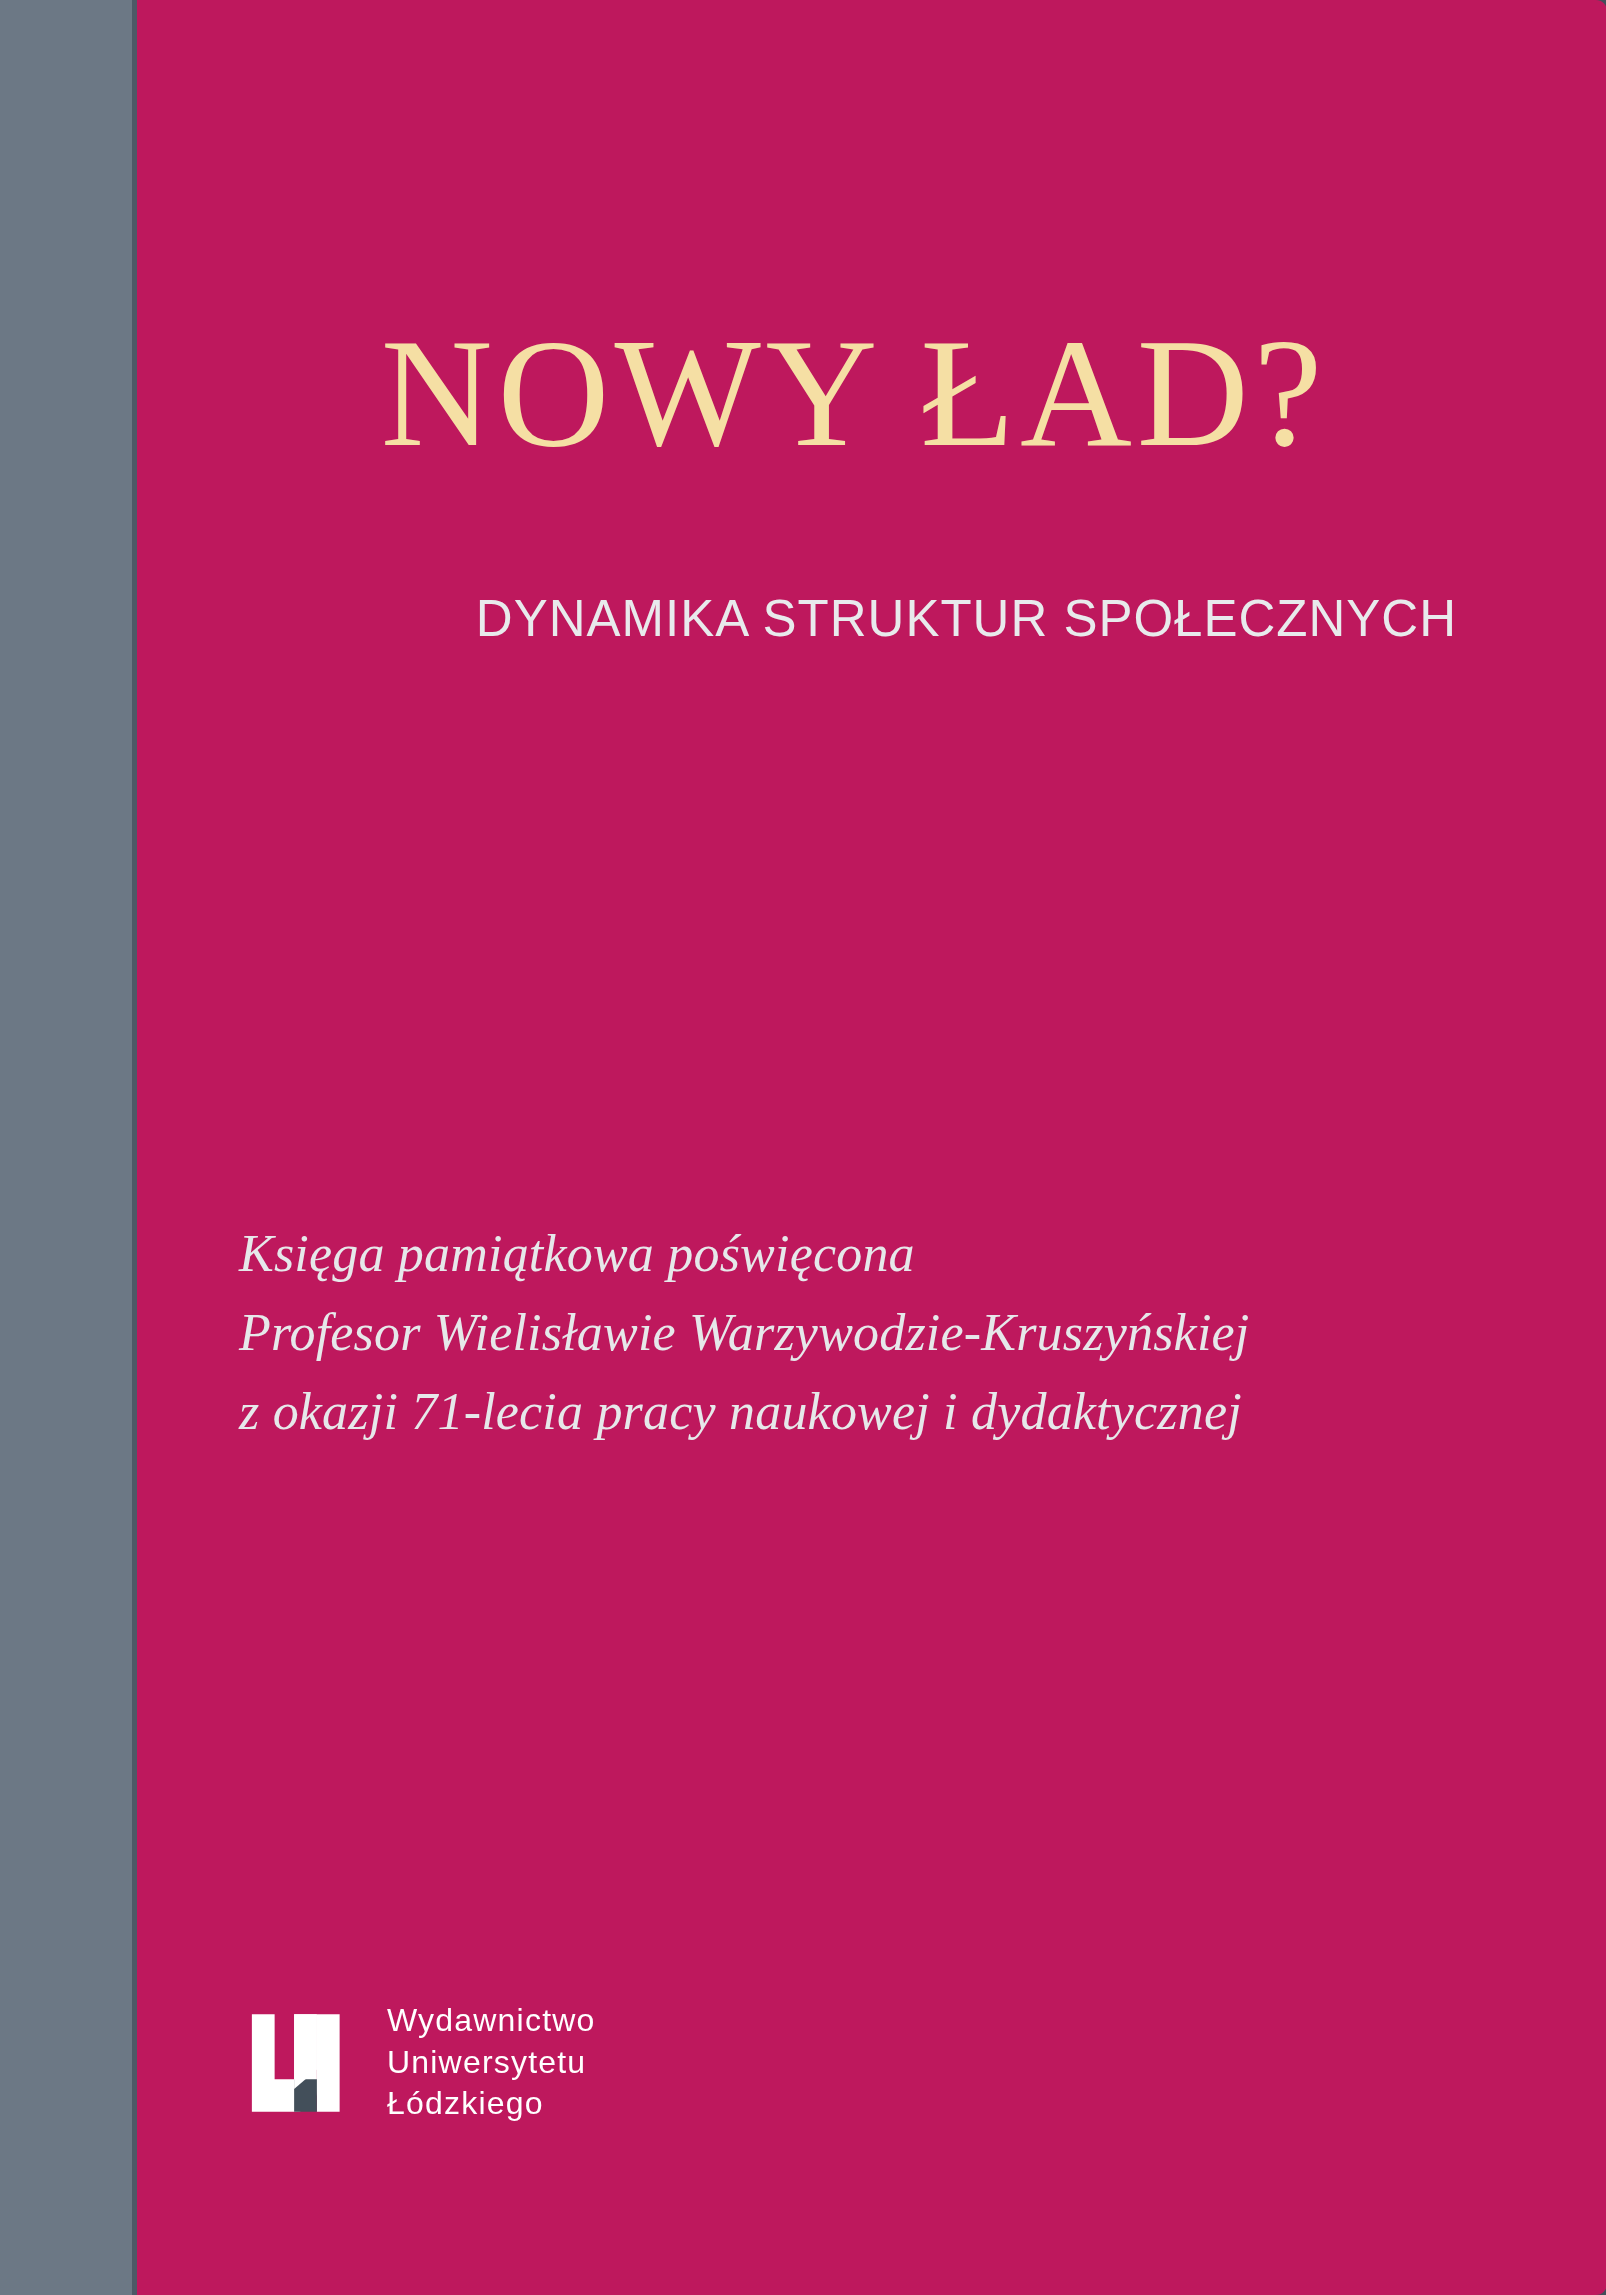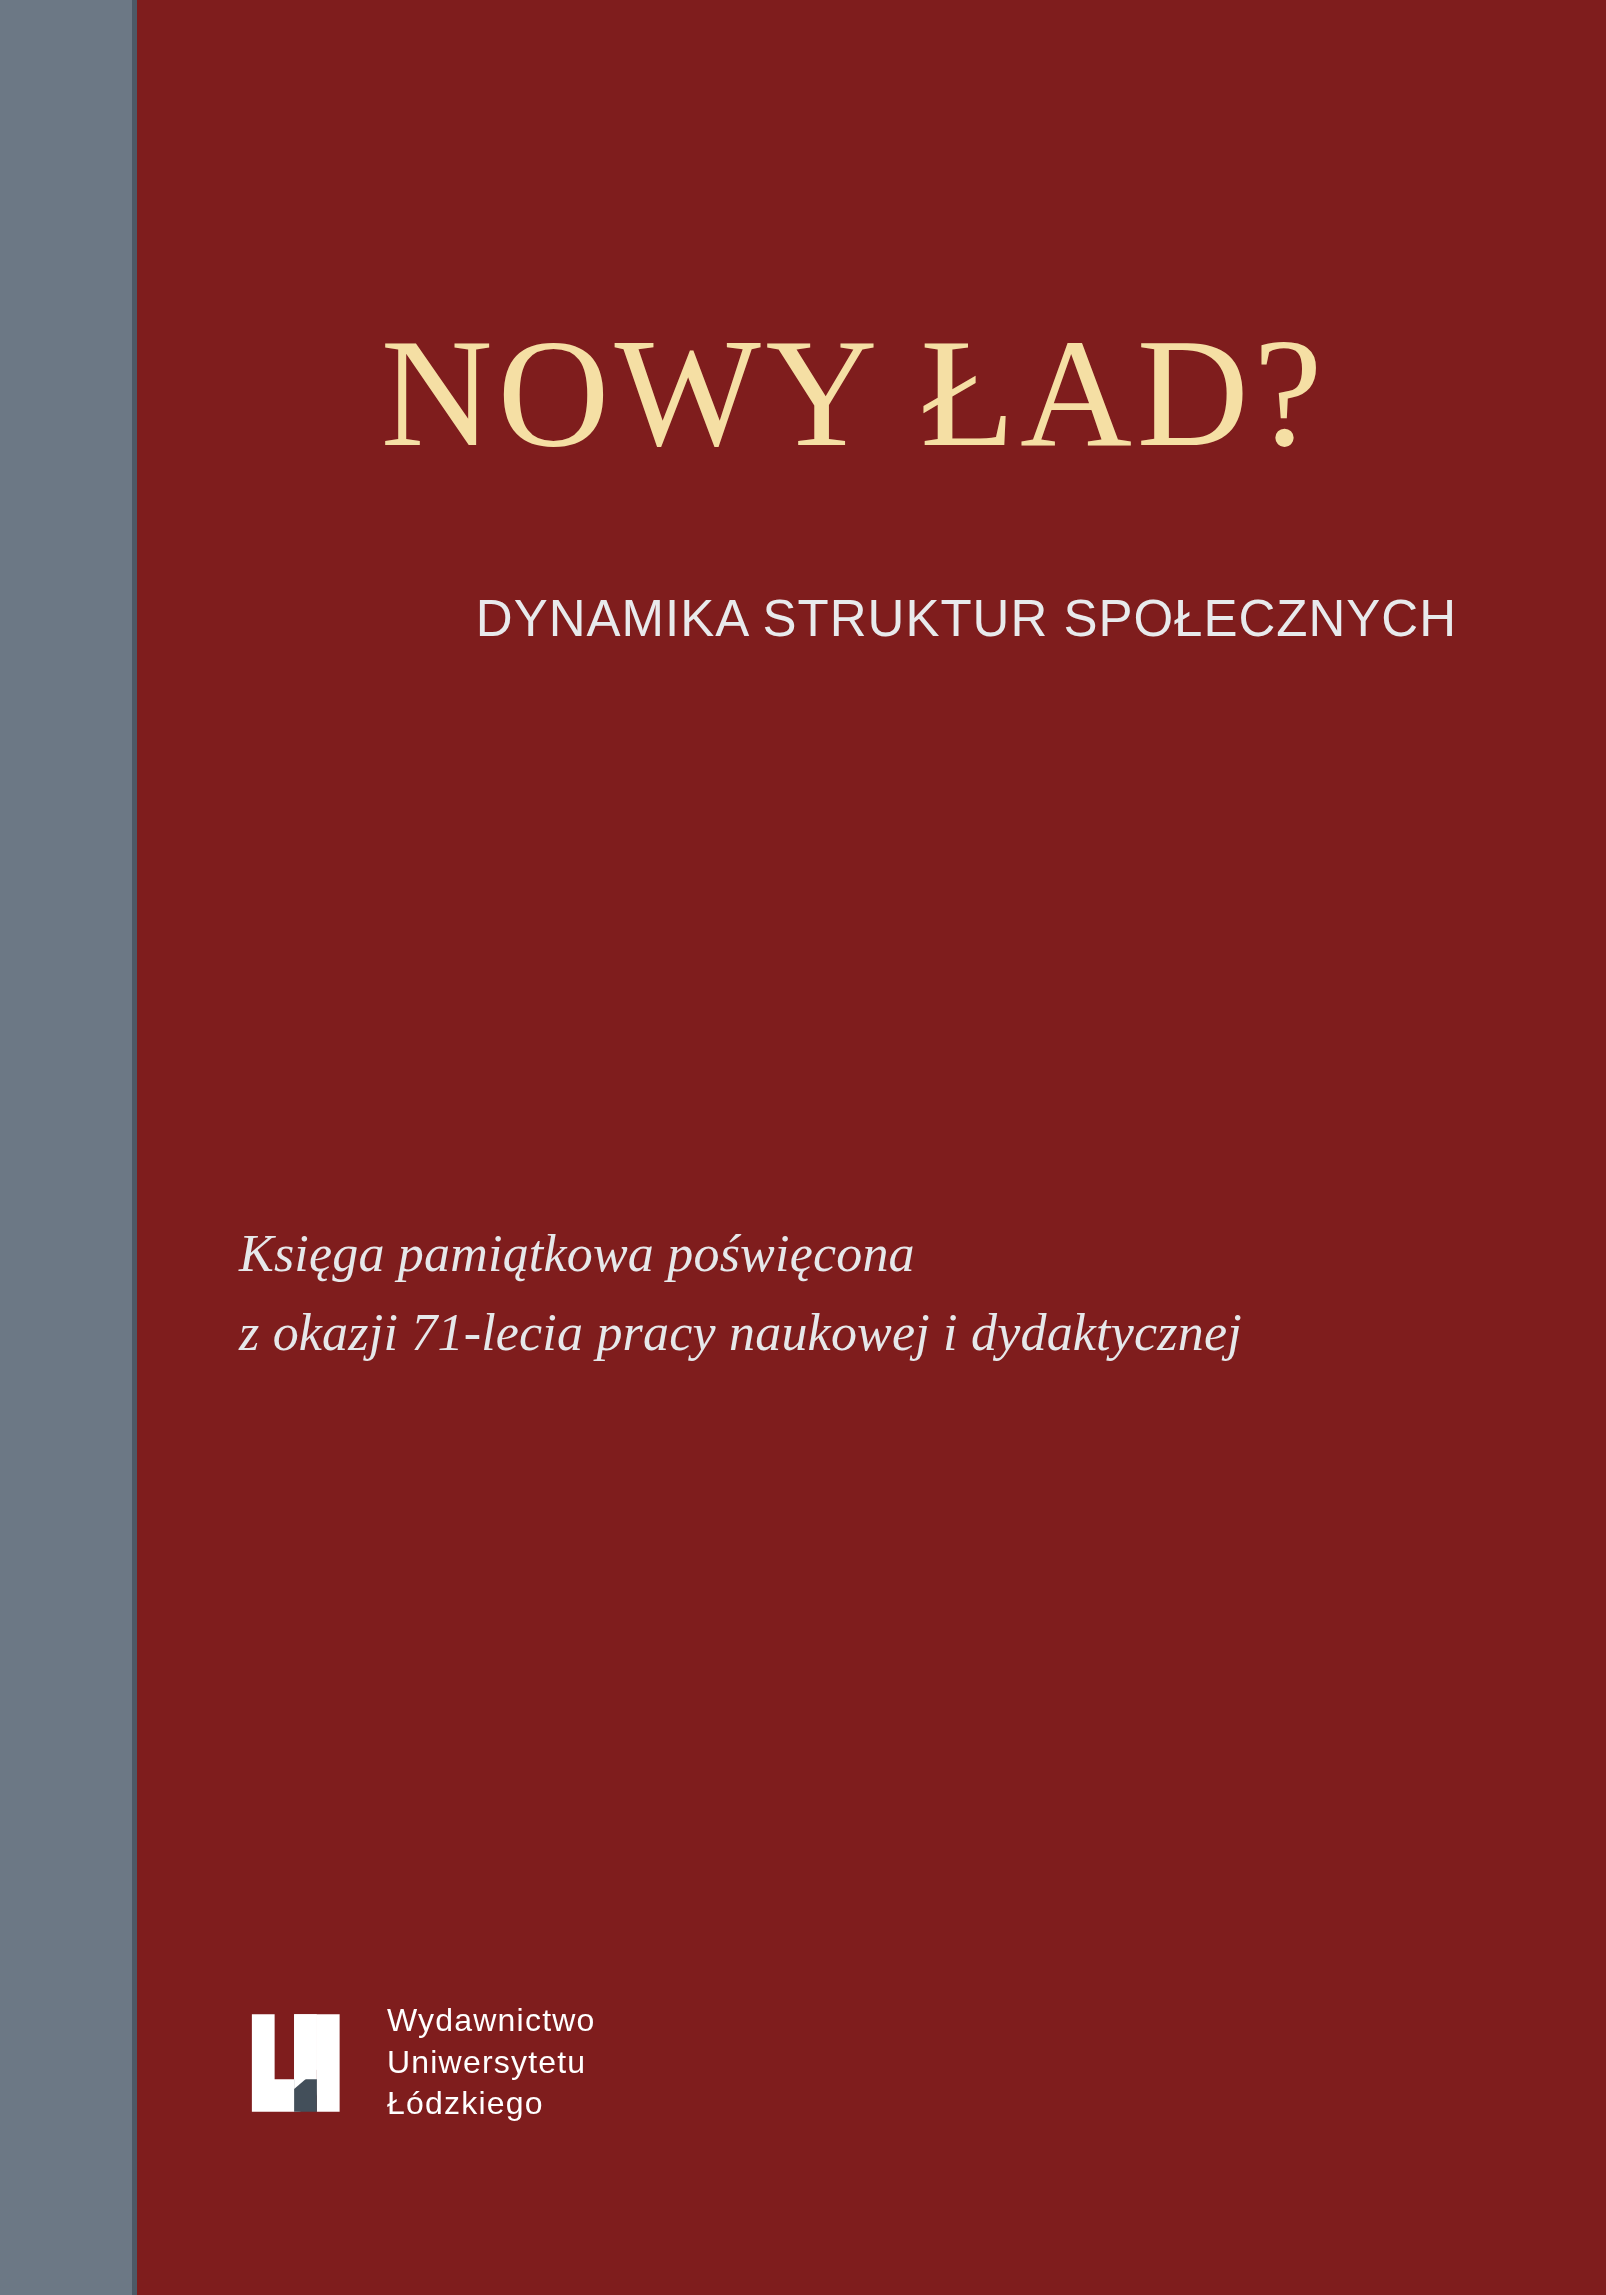--- a/index.html
+++ b/index.html
@@ -12,21 +12,22 @@
     height: 2295px;
     position: relative;
     overflow: hidden;
     font-family: "Liberation Sans", sans-serif;
   }
 
   
   .cover {
     position: absolute;
     inset: 0;
-    background: #7f1d1d;
+    background: #be185d;
+    border-radius: 11px;
   }
 
   
   .spine-strip {
     position: absolute;
     left: 0;
     top: 0;
     width: 132px;
     height: 100%;
     background: #6c7885;
@@ -116,20 +117,21 @@
   <div class="spine-edge"></div>
 
   <div class="title">NOWY ŁAD?</div>
 
   <div class="subtitle">
     <span class="line">DYNAMIKA STRUKTUR SPOŁECZNYCH</span>
   </div>
 
   <div class="dedication">
     <span class="line">Księga pamiątkowa poświęcona</span>
+    <span class="line">Profesor Wielisławie Warzywodzie-Kruszyńskiej</span>
     <span class="line">z okazji 71-lecia pracy naukowej i dydaktycznej</span>
   </div>
 
   <div class="publisher">
     <span class="publisher-mark">
       <svg viewBox="0 0 128 128" width="104" height="104" aria-hidden="true">
         <path d="M6 4 H34 V84 H58 V4 H86 V96 Q86 124 58 124 H6 Z" fill="#ffffff"></path>
         <path d="M86 4 H114 V124 H86 Z" fill="#ffffff"></path>
         <path d="M58 84 H86 V124 H58 Z" fill="#434f5a"></path>
         <path d="M58 4 H86 V72 L58 96 Z" fill="#ffffff"></path>

